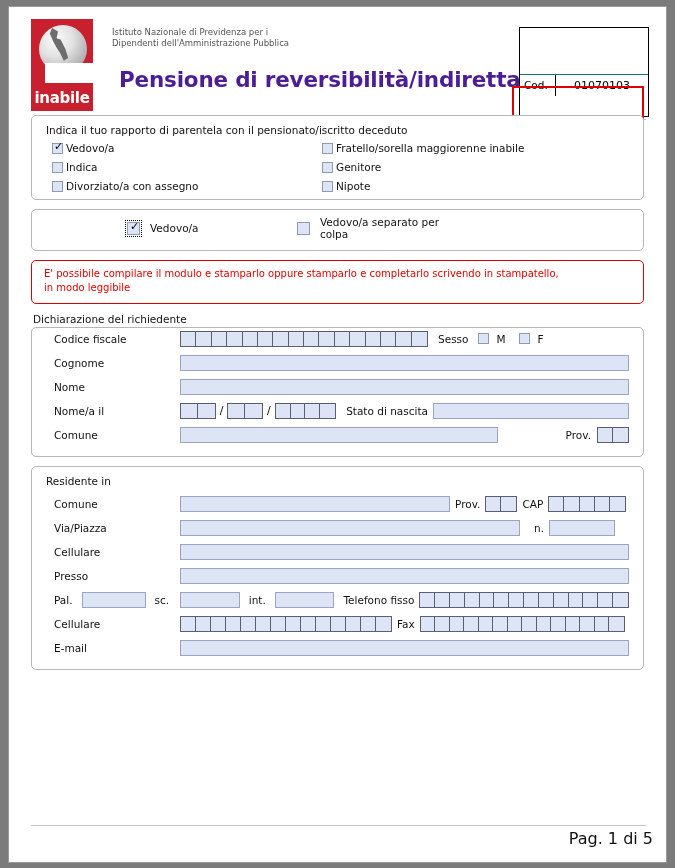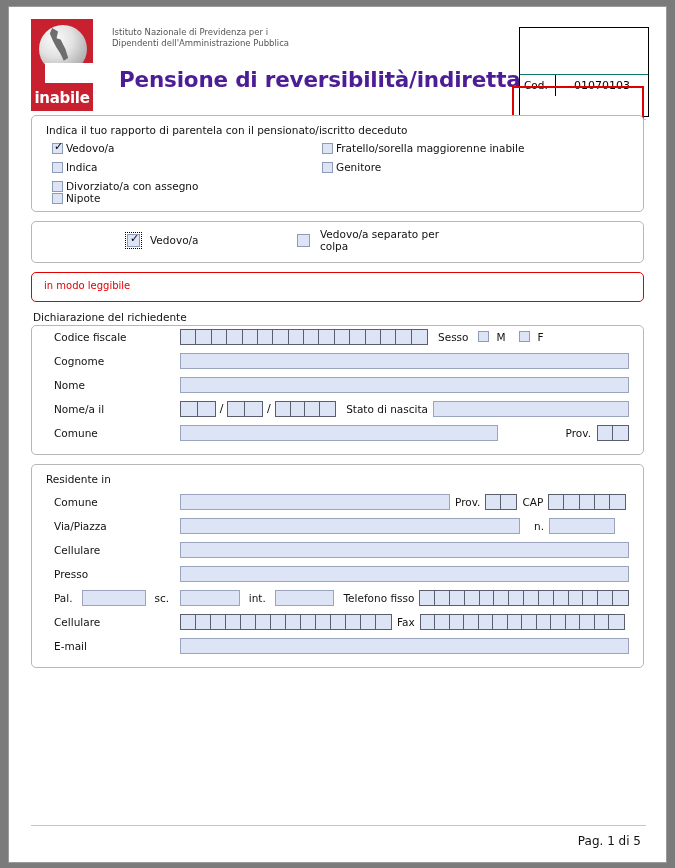--- a/index.html
+++ b/index.html
@@ -189,22 +189,22 @@
   .slash { padding: 0 4px; font-size: 11px; }
   .plainbox {
     height: 16px; background: #dce4f5; border: 1px solid #9aa5bd;
   }
 
   .footer-rule {
     position: absolute; left: 22px; bottom: 36px; width: 615px;
     border-top: 1px solid #c4c4c4;
   }
   .footer-text {
-    position: absolute; right: 25px; bottom: 14px;
-    font-size: 12px; color: #111111;
+    position: absolute; right: 13px; bottom: 14px;
+    font-size: 16px; color: #111111;
   }
 </style>
 </head>
 <body>
 
 <div id="viewport">
   <div id="page">
 
     <div class="header">
 
@@ -258,21 +258,21 @@
         <div class="cbcell col1">
           <span class="chk"></span>
           <span class="cblabel">Indica</span>
         </div>
         <div class="cbcell">
           <span class="chk"></span>
           <span class="cblabel">Genitore</span>
         </div>
       </div>
 
-      <div class="cbrow" style="flex-direction:column;">
+      <div class="cbrow" style="">
         <div class="cbcell col1">
           <span class="chk"></span>
           <span class="cblabel">Divorziato/a con assegno</span>
         </div>
         <div class="cbcell">
           <span class="chk"></span>
           <span class="cblabel">Nipote</span>
         </div>
       </div>
     </div>
@@ -284,20 +284,21 @@
           <span class="cblabel">Vedovo/a</span>
         </div>
         <div class="cbcell">
           <span class="chk"></span>
           <span class="cblabel">Vedovo/a separato per colpa</span>
         </div>
       </div>
     </div>
 
     <div class="panel warn">
+      <div class="warn-text">E' possibile compilare il modulo e stamparlo oppure stamparlo e completarlo scrivendo in stampatello,</div>
       <div class="warn-text">in modo leggibile</div>
     </div>
 
     <div class="section-caption">Dichiarazione del richiedente</div>
 
     <div class="panel">
 
       <div class="frow">
         <span class="flabel w">Codice fiscale</span>
         <span class="boxes" id="cf-boxes" style="width:248px;">

